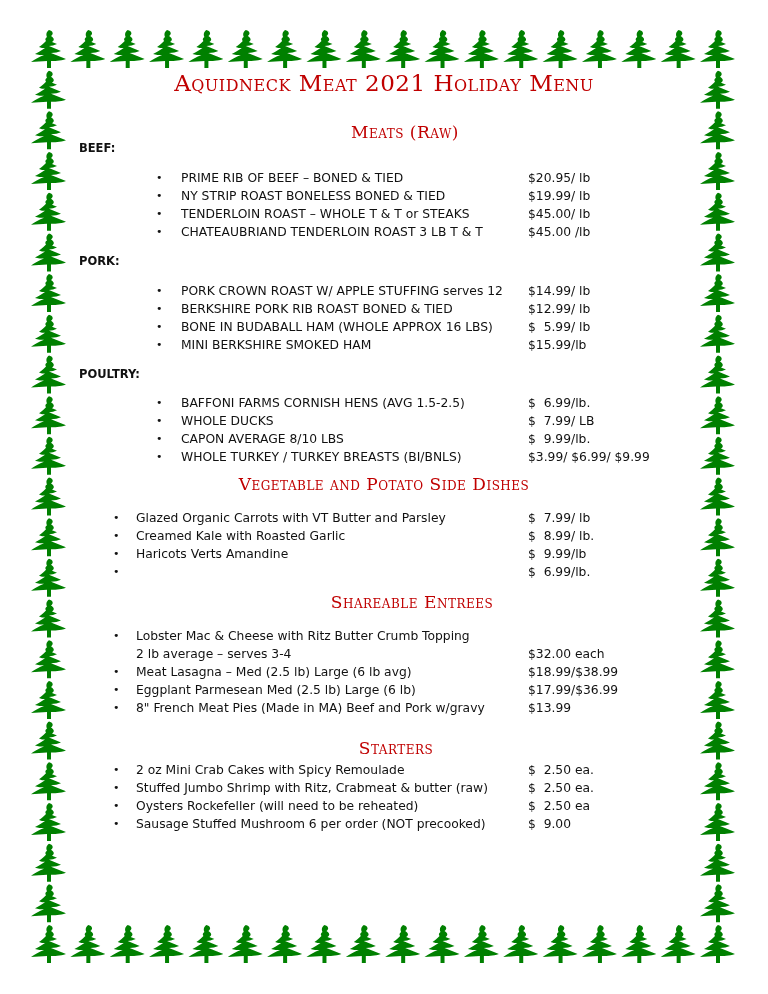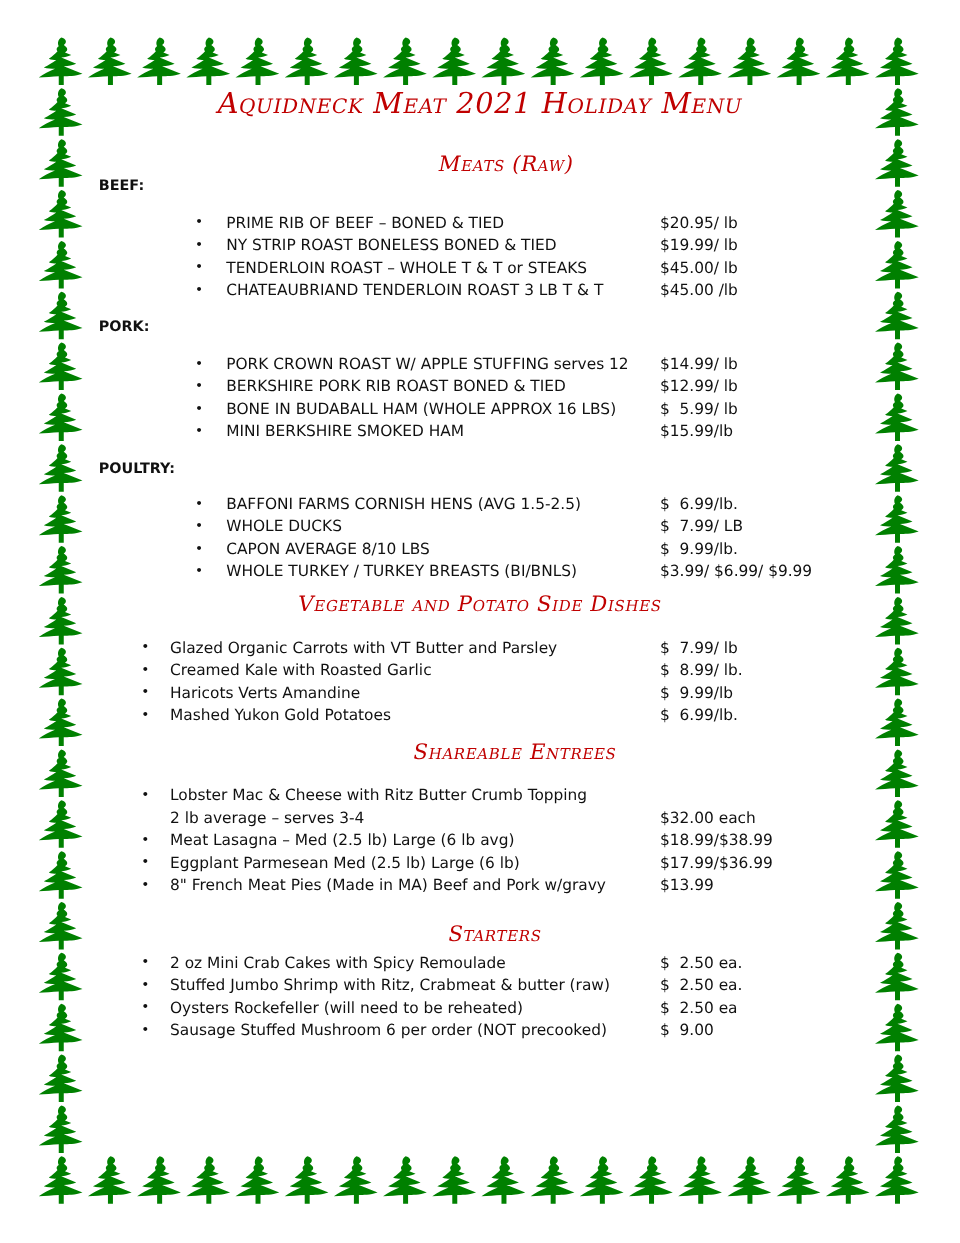--- a/index.html
+++ b/index.html
@@ -2,21 +2,20 @@
 <html><head>
 <meta charset="utf-8">
 <style>
   html, body { margin:0; padding:0; background:#ffffff; }
   body { width:768px; height:994px; position:relative; overflow:hidden; font-family:"DejaVu Sans", sans-serif; color:#111; }
   .border { position:absolute; left:0; top:0; width:768px; height:994px; pointer-events:none; }
   .title {
     position:absolute; left:0; width:768px; text-align:center;
     font-family:"DejaVu Serif", serif; color:#c00000; font-variant: small-caps;
     letter-spacing:0.5px;
-    font-style:italic;
   }
   .main-title { top:70px; font-size:23px; }
   .sec-title { font-size:17px; }
   .cat {
     position:absolute; left:79px; font-family:"DejaVu Sans", sans-serif;
     font-weight:bold; font-size:11.5px; color:#111;
   }
   .list { position:absolute; left:0; width:768px; margin:0; padding:0; list-style:none; }
   .row { position:relative; height:18px; font-size:12.3px; line-height:18px; color:#111; }
   .bullet { position:absolute; font-size:11px; }
@@ -209,21 +208,20 @@
       <span class="name">Creamed Kale with Roasted Garlic</span>
       <span class="price">$  8.99/ lb.</span>
     </li>
   <li class="row">
       <span class="bullet">•</span>
       <span class="name">Haricots Verts Amandine</span>
       <span class="price">$  9.99/lb</span>
     </li>
   <li class="row">
       <span class="bullet">•</span>
-      <span class="name">Mashed Yukon Gold Potatoes</span>
       <span class="price">$  6.99/lb.</span>
     </li>
 </ul>
 
 <div class="title sec-title" style="top:592px;margin-left:28px;">Shareable Entrees</div>
 <ul class="list other" style="top:627px;">
   <li class="row" style="height:36px;">
       <span class="bullet">•</span>
       <span class="name">Lobster Mac &amp; Cheese with Ritz Butter Crumb Topping</span>
       <span class="sub">2 lb average – serves 3-4</span>

